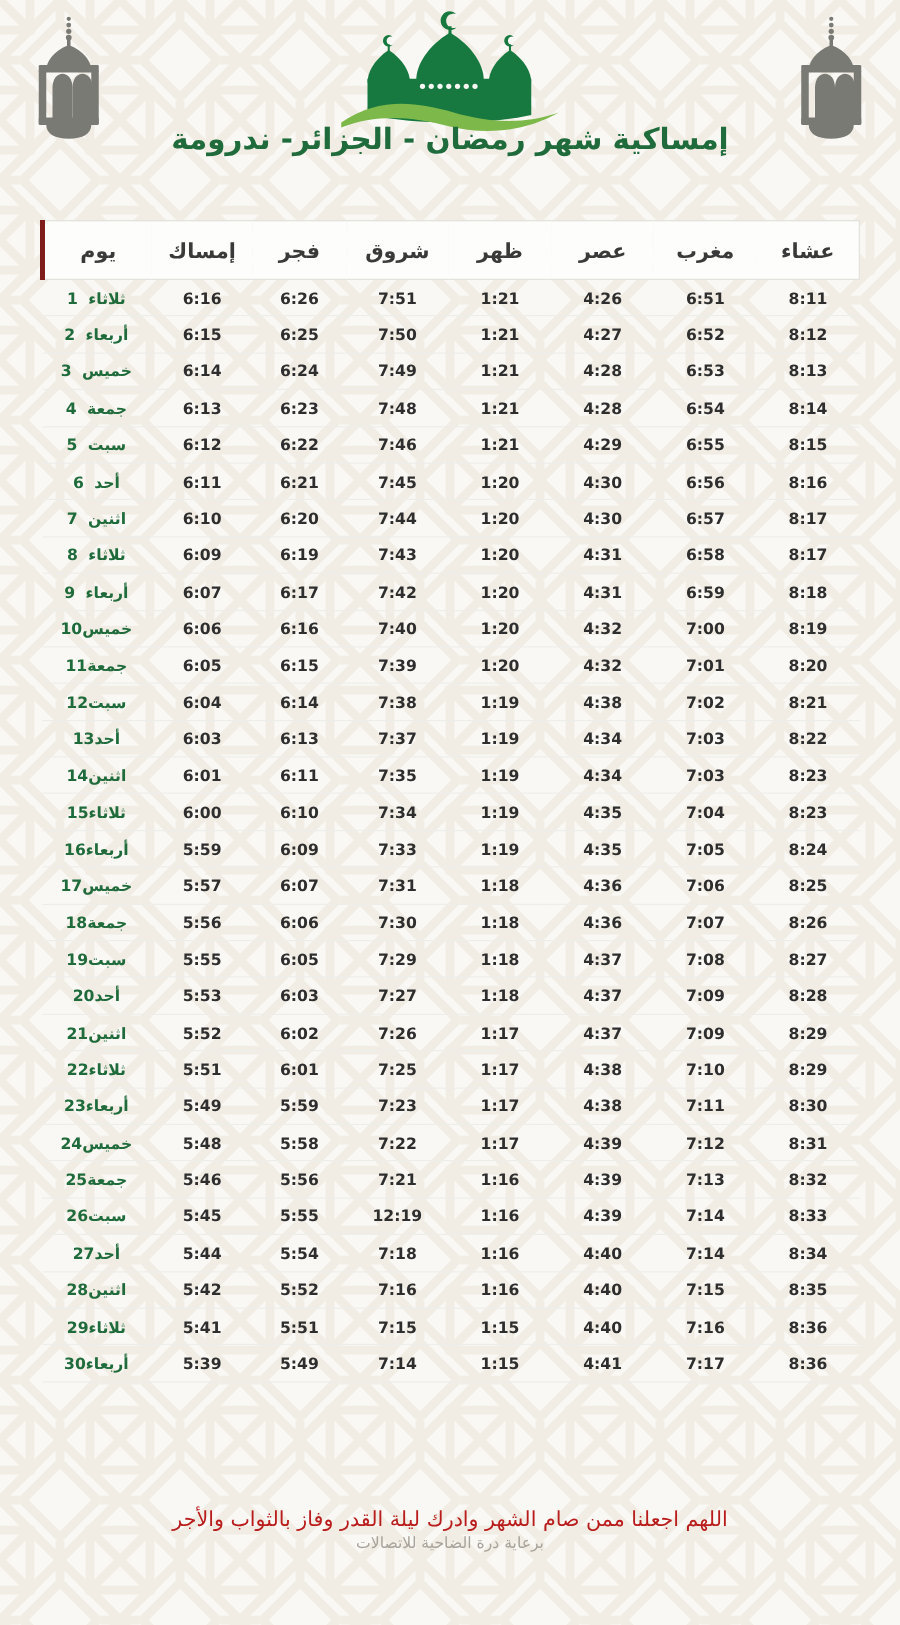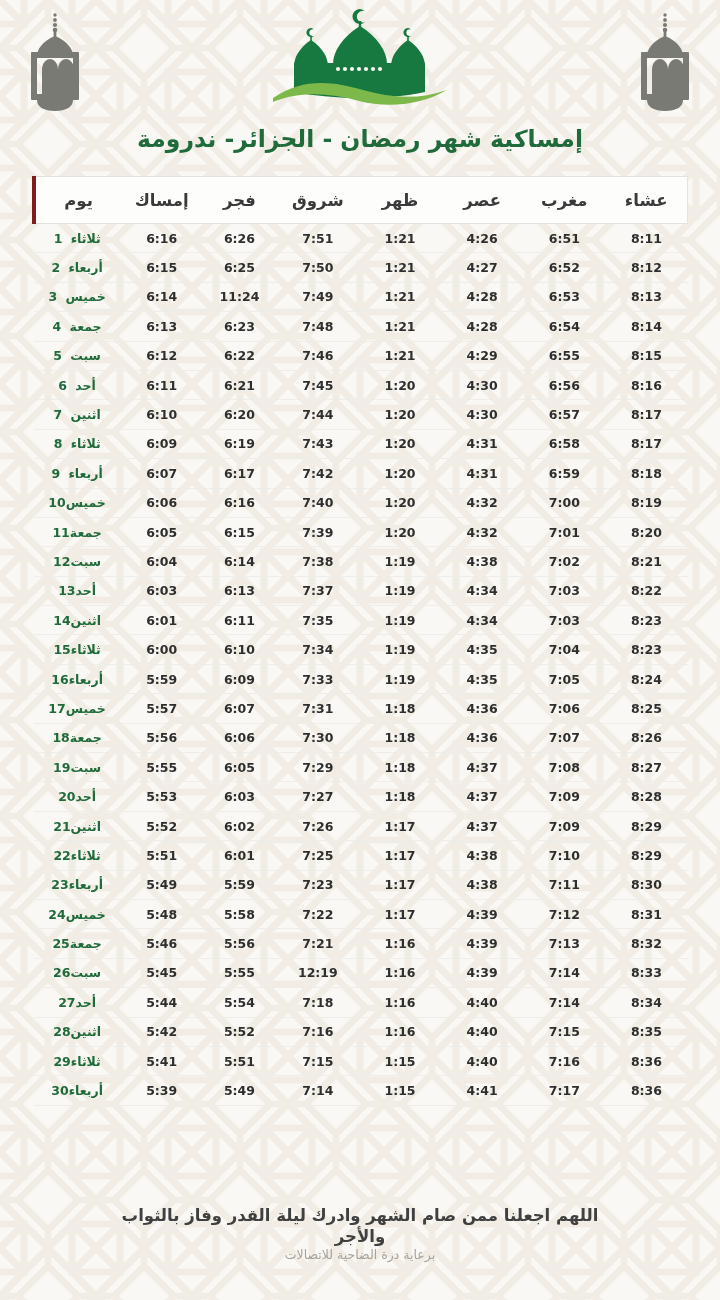--- a/index.html
+++ b/index.html
@@ -51,21 +51,21 @@
     position: absolute;
     top: 6px;
     left: 50%;
     transform: translateX(-50%);
     width: 186px;
     height: 104px;
   }
 
   .title {
     position: absolute;
-    top: 124px;
+    top: 96px;
     left: 0;
     right: 0;
     text-align: center;
     font-size: 23.5px;
     font-weight: bold;
     color: #1f6b3b;
     letter-spacing: 0px;
     line-height: 30px;
   }
 
@@ -147,22 +147,22 @@
   
   .footer {
     position: absolute;
     top: 1205px;
     left: 0;
     right: 0;
     text-align: center;
   }
   .footer .dua {
     font-size: 16.5px;
-    font-weight: bold;
-    color: #404040;
+    font-weight: normal;
+    color: #b91c1c;
     line-height: 21px;
     padding: 0 95px;
   }
   .footer .sponsor {
     font-size: 12.5px;
     font-weight: normal;
     color: #a8a39a;
     line-height: 16px;
   }
 </style>
@@ -306,21 +306,21 @@
             <td>6:25</td>
             <td>6:15</td>
             <td class="day-cell"><span class="day-name">أربعاء</span><span class="day-num">2</span></td>
           </tr>
           <tr>
             <td>8:13</td>
             <td>6:53</td>
             <td>4:28</td>
             <td>1:21</td>
             <td>7:49</td>
-            <td>11:24</td>
+            <td>6:24</td>
             <td>6:14</td>
             <td class="day-cell"><span class="day-name">خميس</span><span class="day-num">3</span></td>
           </tr>
           <tr>
             <td>8:14</td>
             <td>6:54</td>
             <td>4:28</td>
             <td>1:21</td>
             <td>7:48</td>
             <td>6:23</td>

